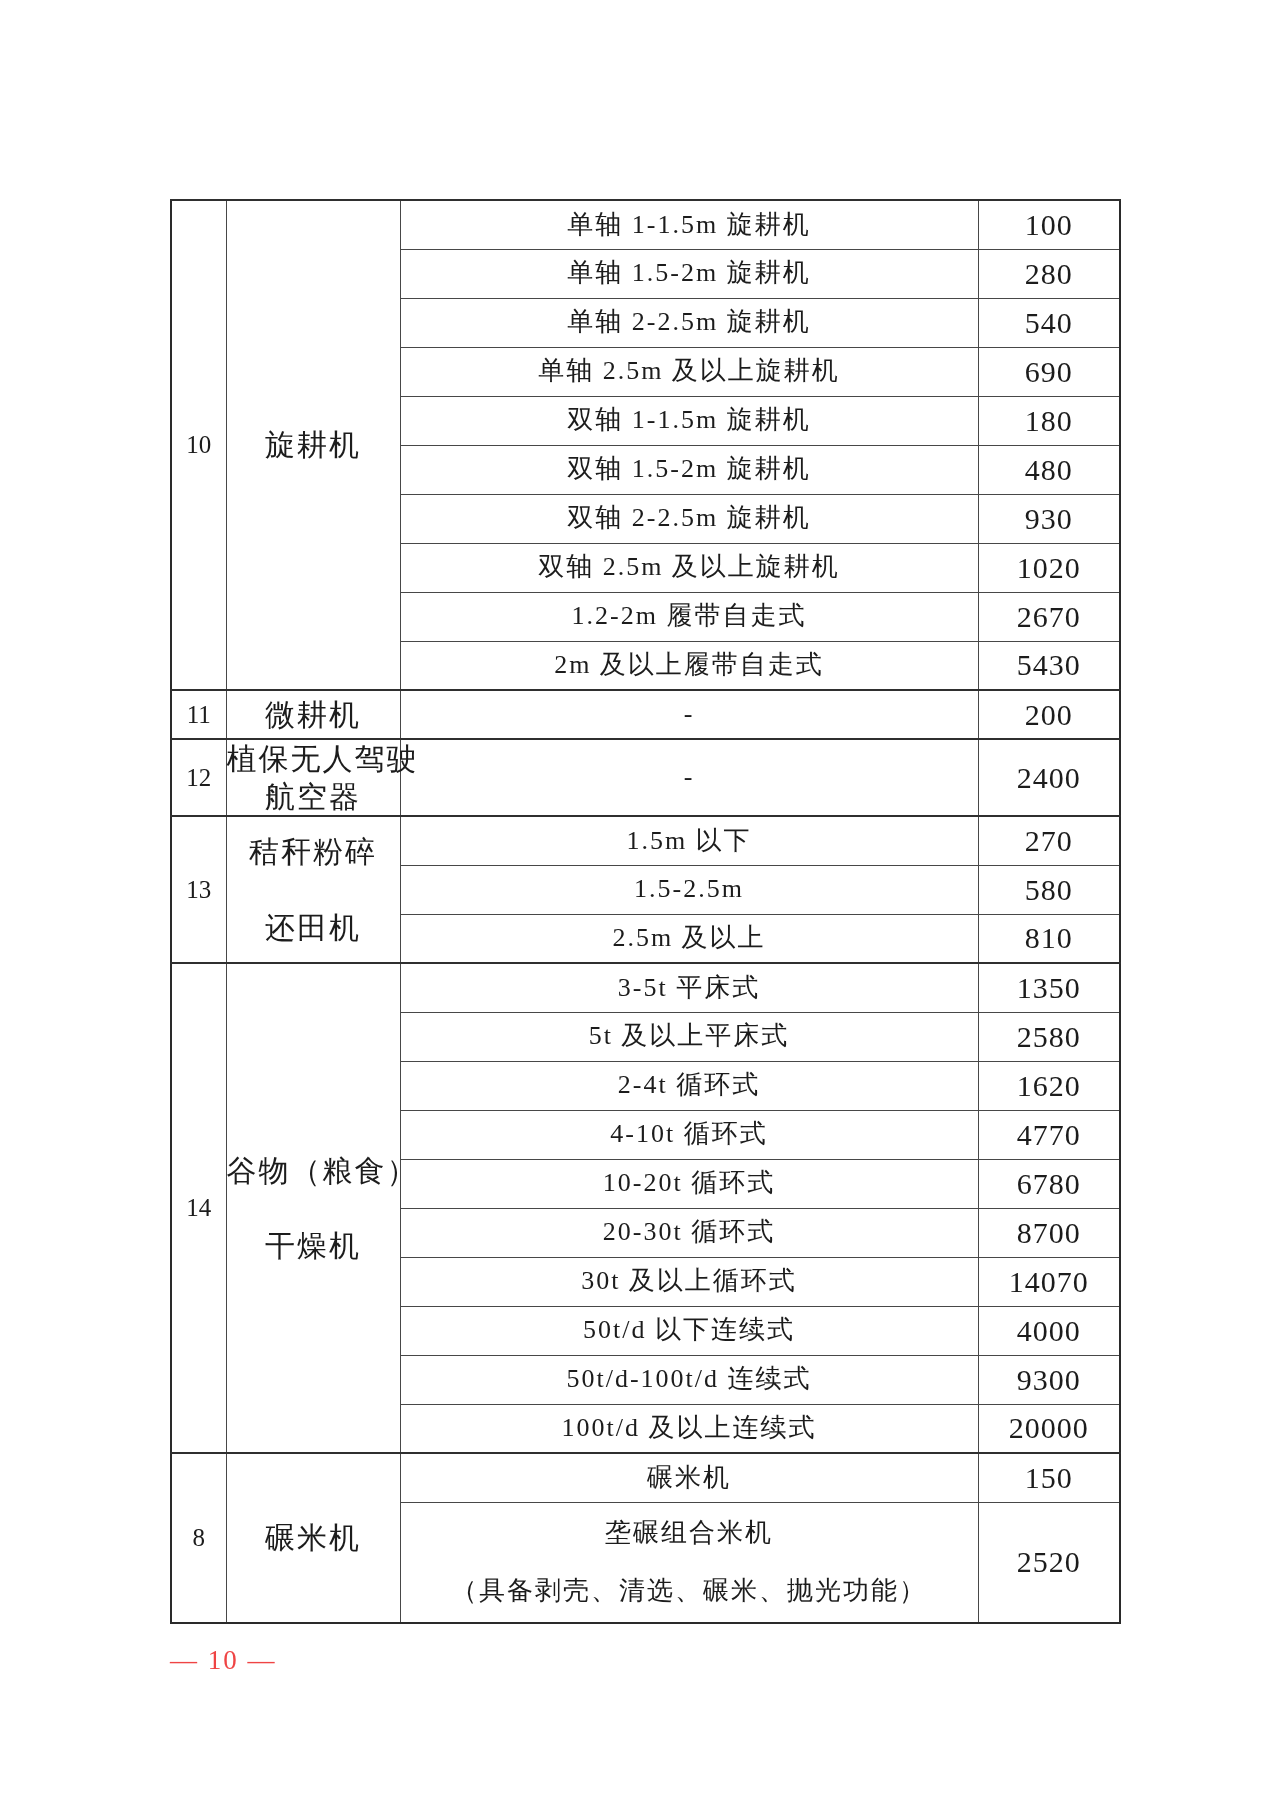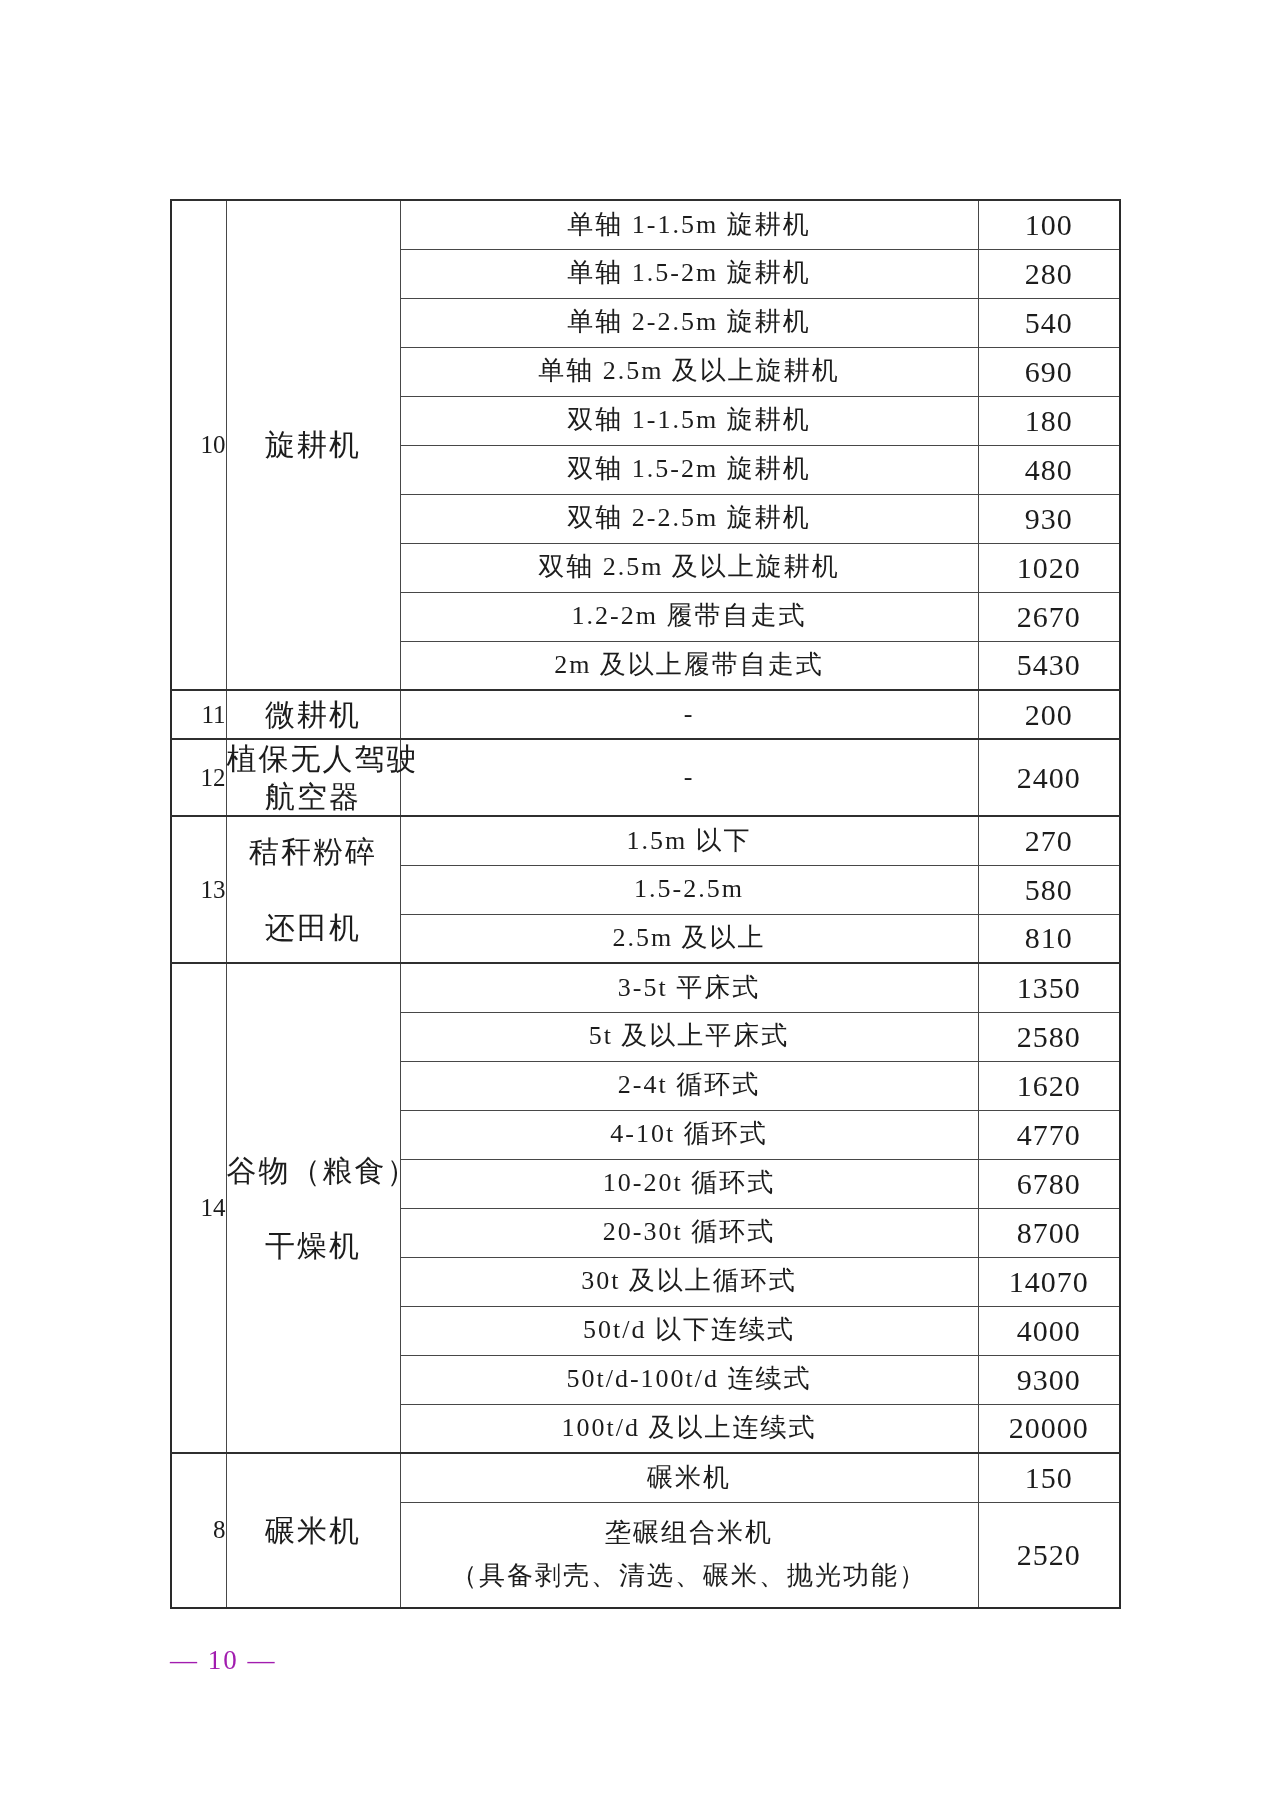--- a/index.html
+++ b/index.html
@@ -23,37 +23,37 @@
   td{
     border:1px solid #474747;
     text-align:center;
     vertical-align:middle;
     padding:0;
     background:#ffffff;
   }
   tr{height:49px;}
   tr.sec-start td{border-top:2px solid #2f2f2f;}
 
-  .num-cell{font-size:25px;text-align:right;}
+  .num-cell{font-size:25px;}
   .cat-cell{font-size:30px;letter-spacing:2px;}
   .cat-line{white-space:nowrap;line-height:1.25;}
   .cat-line + .cat-line{margin-top:0;}
   .cat-cell.spread .cat-line + .cat-line{margin-top:38px;}
 
   .spec-cell{font-size:26px;letter-spacing:2px;}
   .spec-line{white-space:nowrap;line-height:1.25;}
-  .spec-line + .spec-line{margin-top:11px;}
+  .spec-line + .spec-line{margin-top:26px;}
   .spec-cell.pad-tall{padding:14px 12px;}
 
   .val-cell{font-size:30px;letter-spacing:1px;}
 
   .footer-page-number{
     position:absolute;left:170px;top:1645px;
     font-size:27px;letter-spacing:2px;
-    color:#a21caf;
+    color:#ef4444;
     white-space:nowrap;
   }
 </style>
 </head>
 <body>
 
 <div class="page">
 
   <table class="subsidy">
     <colgroup>

